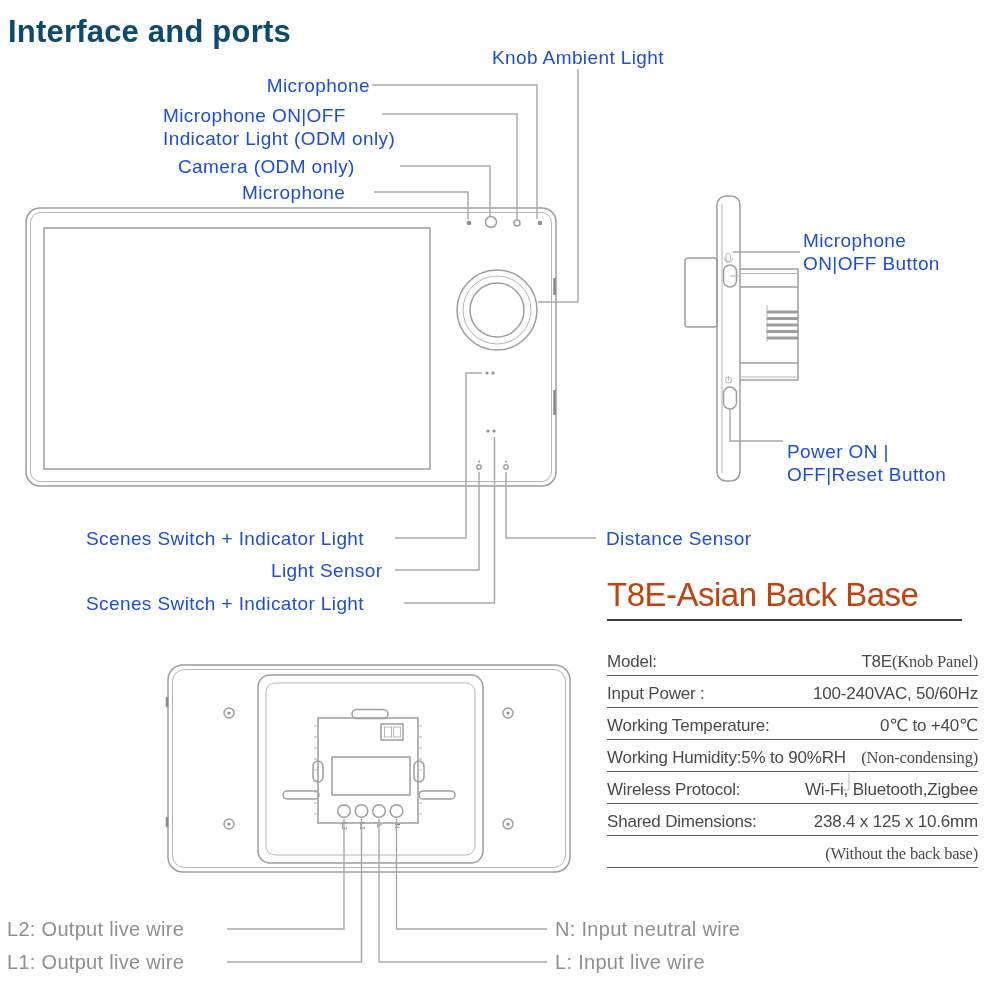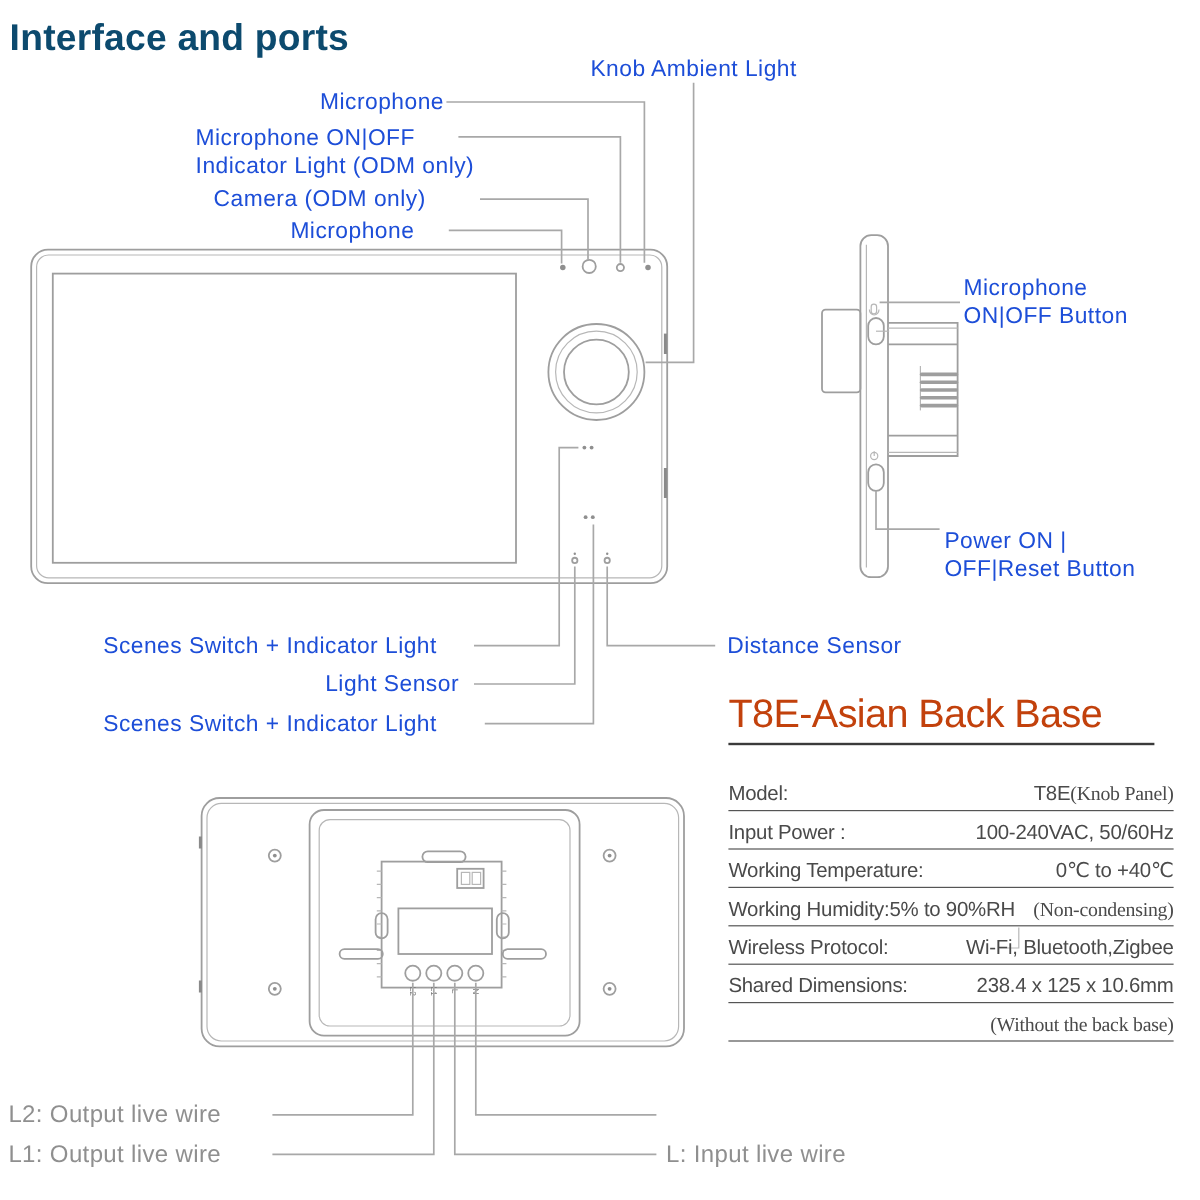--- a/index.html
+++ b/index.html
@@ -192,20 +192,21 @@
     <div class="ln">Microphone</div>
     <div class="ln">ON|OFF  Button</div>
   </div>
   <div class="callout" id="co-sidepower">
     <div class="ln">Power ON |</div>
     <div class="ln">OFF|Reset Button</div>
   </div>
 
   <div class="wirelabel" id="wl-l2">L2: Output live wire</div>
   <div class="wirelabel" id="wl-l1">L1: Output live wire</div>
+  <div class="wirelabel" id="wl-n">N: Input neutral wire</div>
   <div class="wirelabel" id="wl-l">L: Input live wire</div>
 
   <div id="spec">
     <div class="heading">T8E-Asian Back Base</div>
     <div class="rows">
       <div class="specrow">
         <span class="lbl">Model:</span>
         <span class="val">T8E</span>
         <span class="note">(Knob Panel)</span>
       </div>

